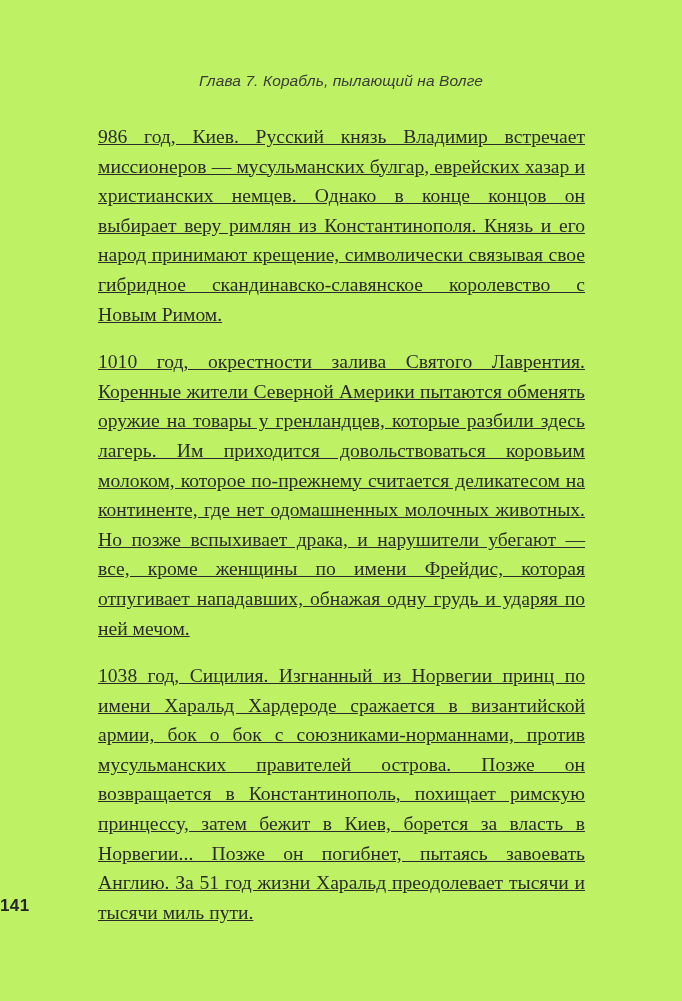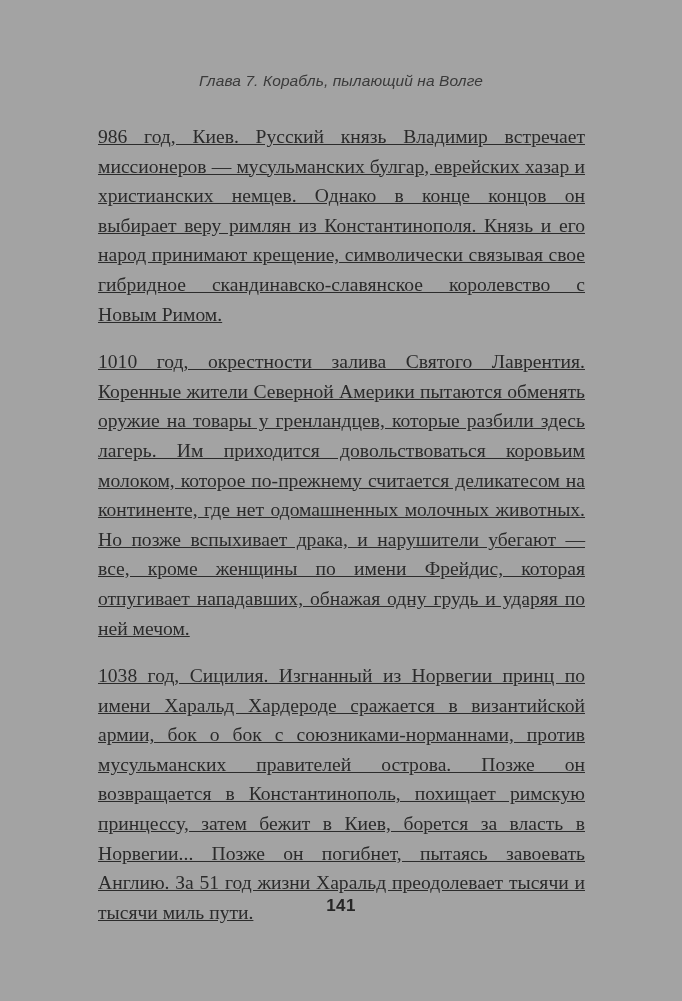--- a/index.html
+++ b/index.html
@@ -4,21 +4,21 @@
 <style>
   html, body {
     margin: 0;
     padding: 0;
     background: #ffffff;
   }
   .page {
     position: relative;
     width: 682px;
     height: 1001px;
-    background: #a3a3a3;
+    background: #bef264;
     overflow: hidden;
     box-sizing: border-box;
   }
   .running-head {
     position: absolute;
     top: 72px;
     left: 0;
     width: 682px;
     text-align: center;
     font-family: "Liberation Sans", sans-serif;
@@ -47,21 +47,20 @@
     -webkit-hyphens: manual;
   }
   .para:last-child {
     margin-bottom: 13px;
   }
   .folio {
     position: absolute;
     top: 896px;
     left: 0;
     width: 682px;
-    text-align: center;
     font-family: "Liberation Sans", sans-serif;
     font-weight: bold;
     font-size: 17px;
     color: #262626;
     letter-spacing: 0.4px;
   }
 </style>
 </head>
 <body>
 

